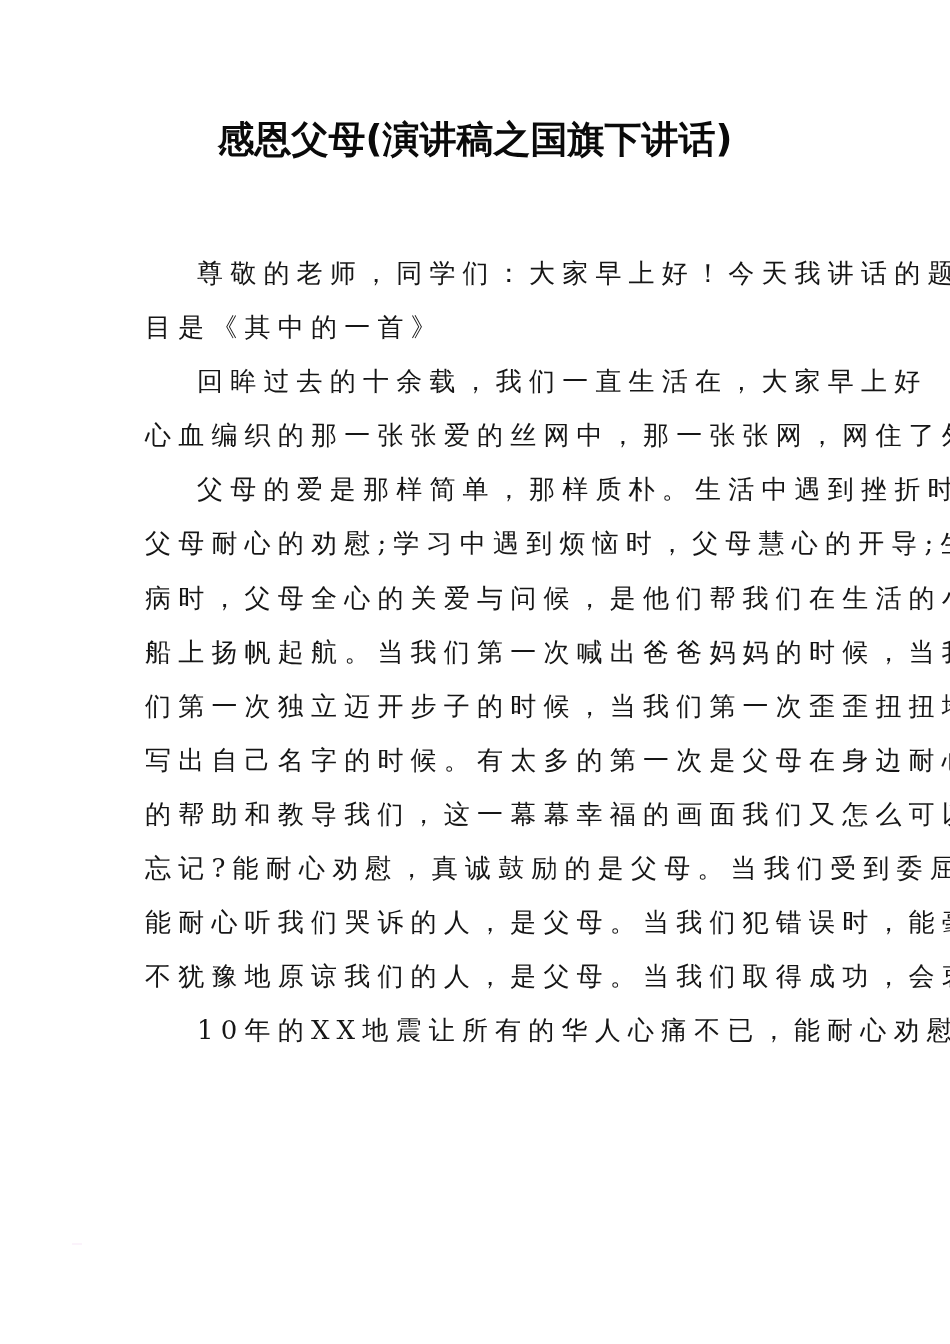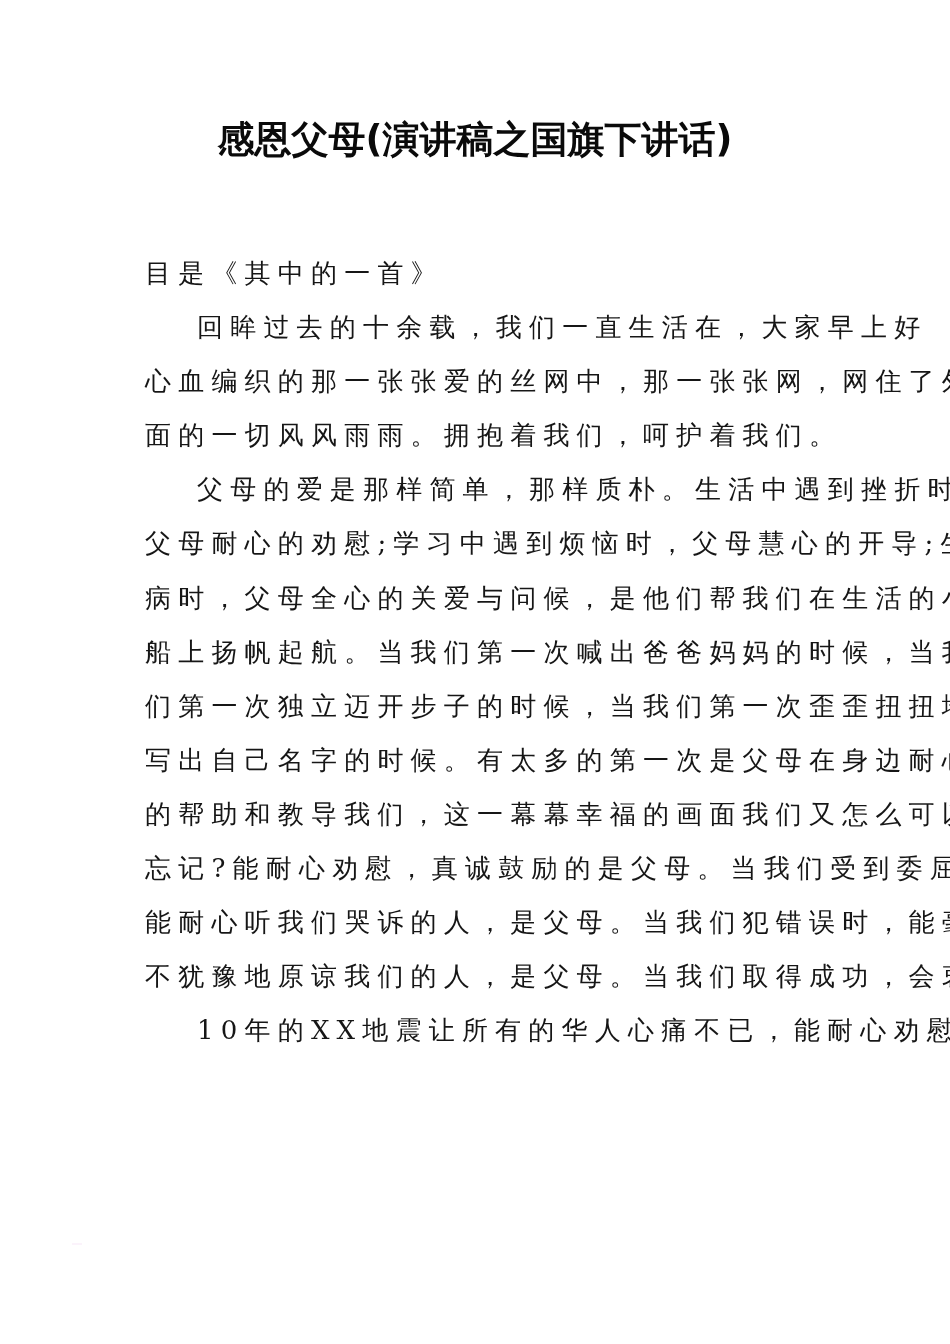--- a/index.html
+++ b/index.html
@@ -63,25 +63,25 @@
   }
 </style>
 </head>
 <body>
 
 <div class="page">
   <div class="title">感恩父母(演讲稿之国旗下讲话)</div>
 
   <div class="body">
 
+    <div class="line indent">尊敬的老师，同学们：大家早上好！今天我讲话的题</div>
     <div class="line">目是《其中的一首》</div>
 
     <div class="line indent">回眸过去的十余载，我们一直生活在，大家早上好</div>
     <div class="line">心血编织的那一张张爱的丝网中，那一张张网，网住了外</div>
-    <div class="line">面的一切风风雨雨。拥抱着我们，呵护着我们。</div>
 
     <div class="line indent">父母的爱是那样简单，那样质朴。生活中遇到挫折时</div>
     <div class="line">父母耐心的劝慰;学习中遇到烦恼时，父母慧心的开导;生</div>
     <div class="line">病时，父母全心的关爱与问候，是他们帮我们在生活的小</div>
     <div class="line">船上扬帆起航。当我们第一次喊出爸爸妈妈的时候，当我</div>
     <div class="line">们第一次独立迈开步子的时候，当我们第一次歪歪扭扭地</div>
     <div class="line">写出自己名字的时候。有太多的第一次是父母在身边耐心</div>
     <div class="line">的帮助和教导我们，这一幕幕幸福的画面我们又怎么可以</div>
     <div class="line">忘记?能耐心劝慰，真诚鼓励的是父母。当我们受到委屈，</div>
     <div class="line">能耐心听我们哭诉的人，是父母。当我们犯错误时，能毫</div>

